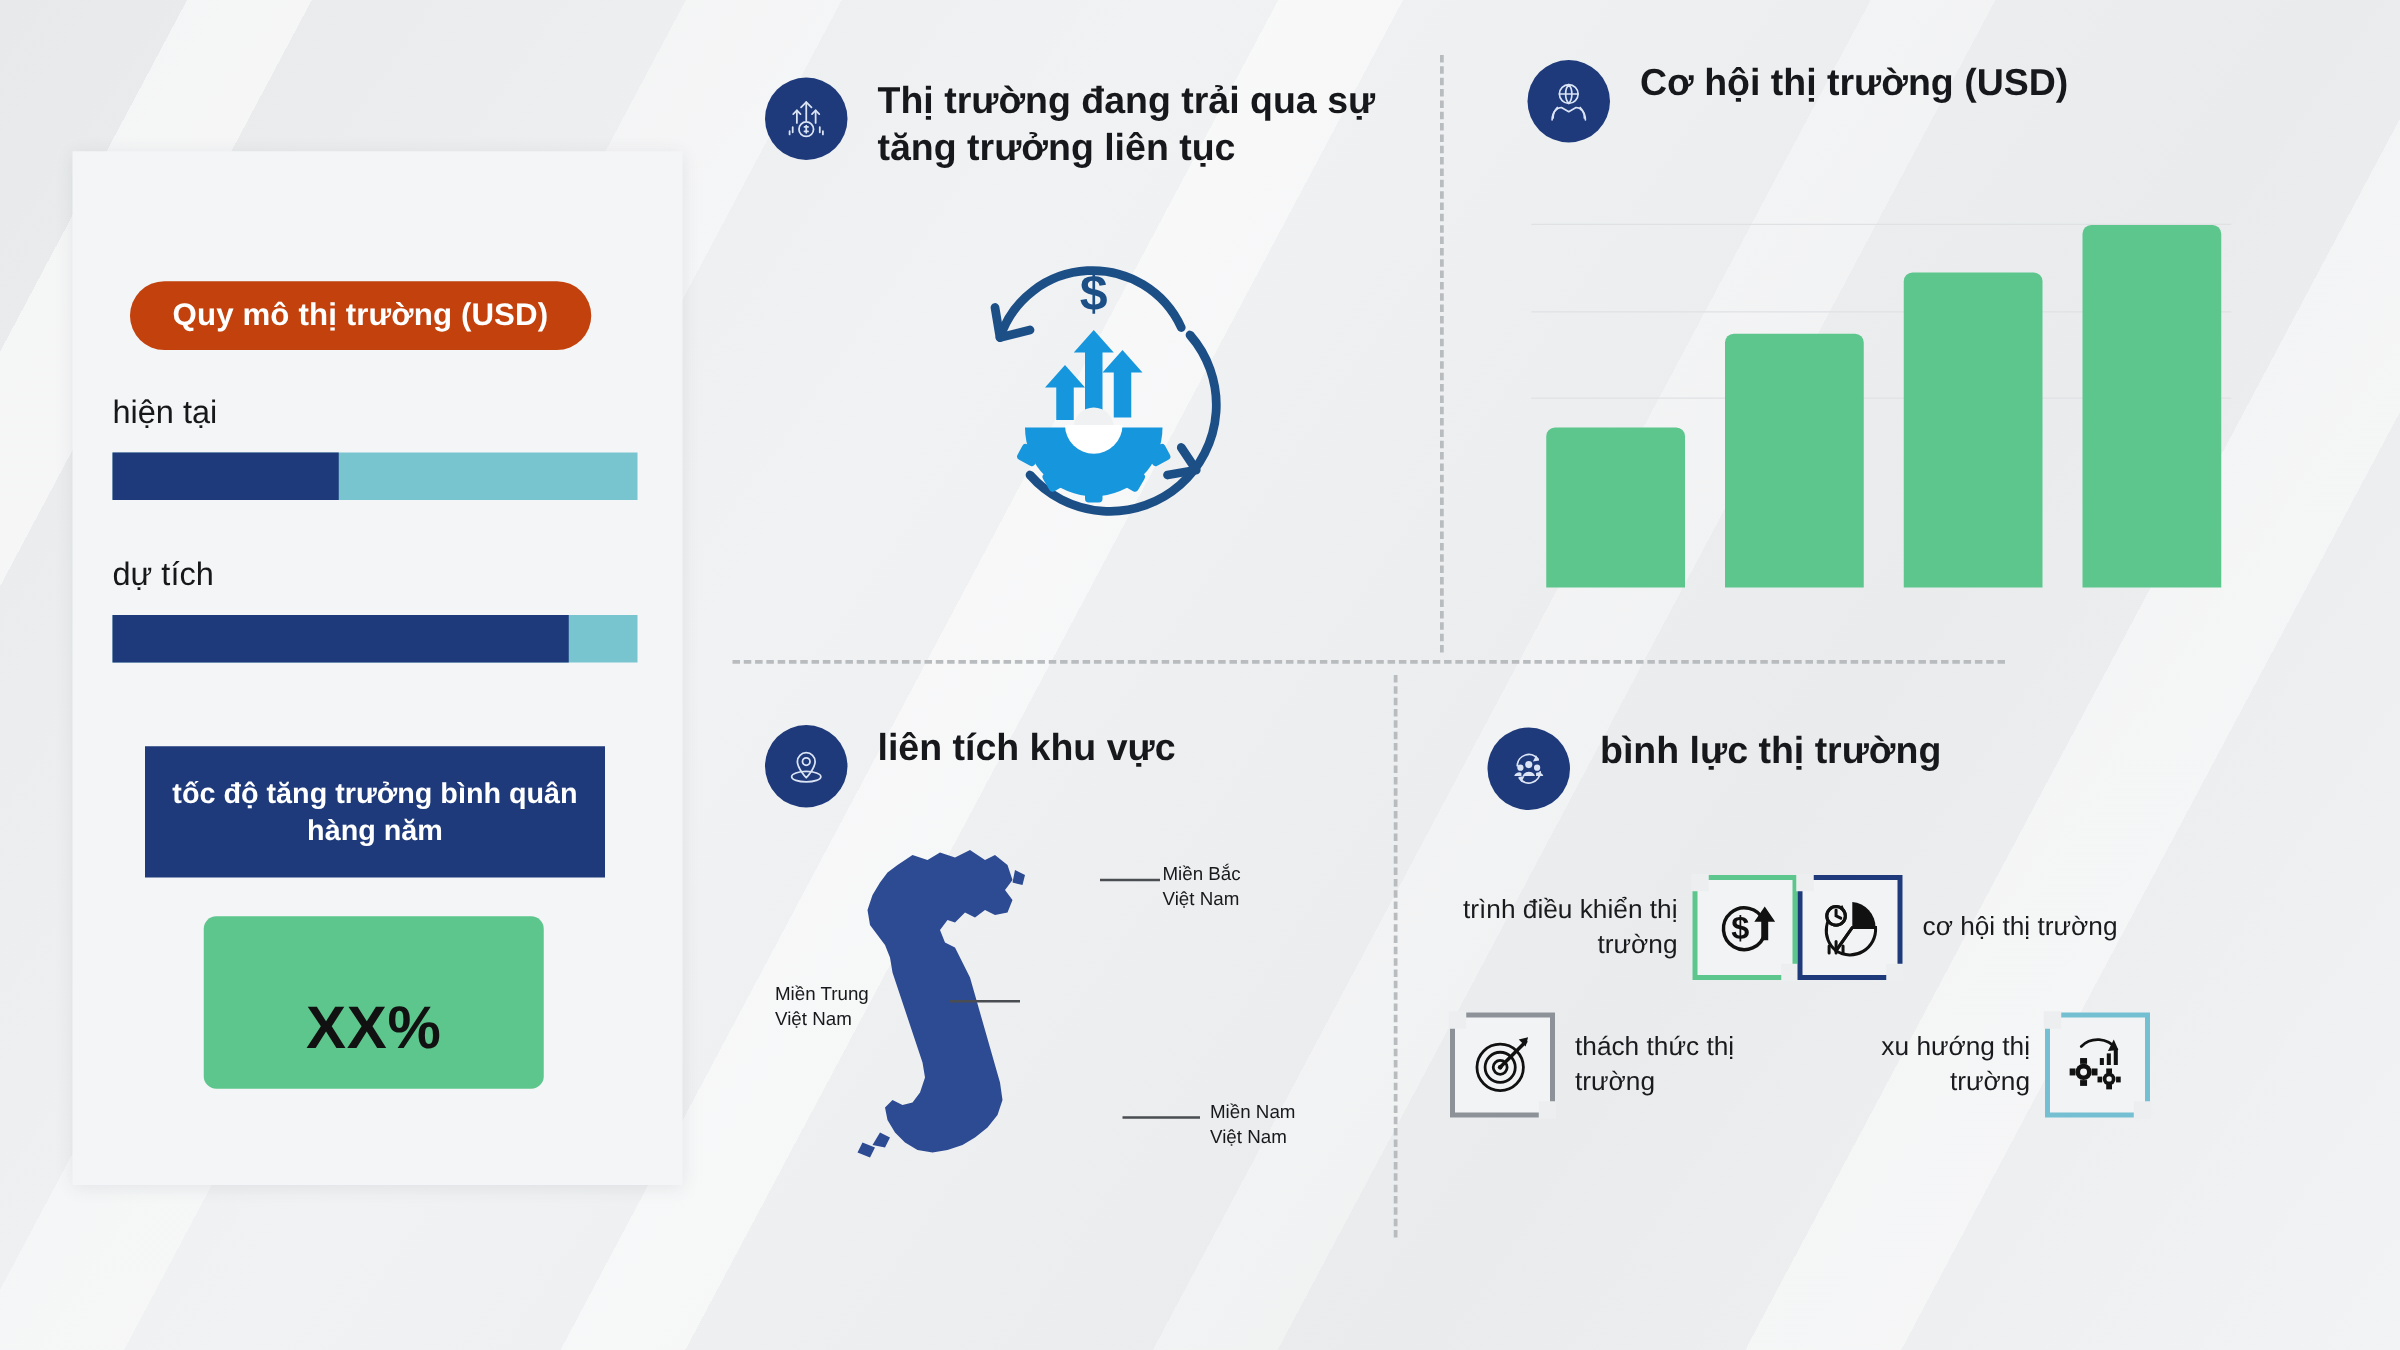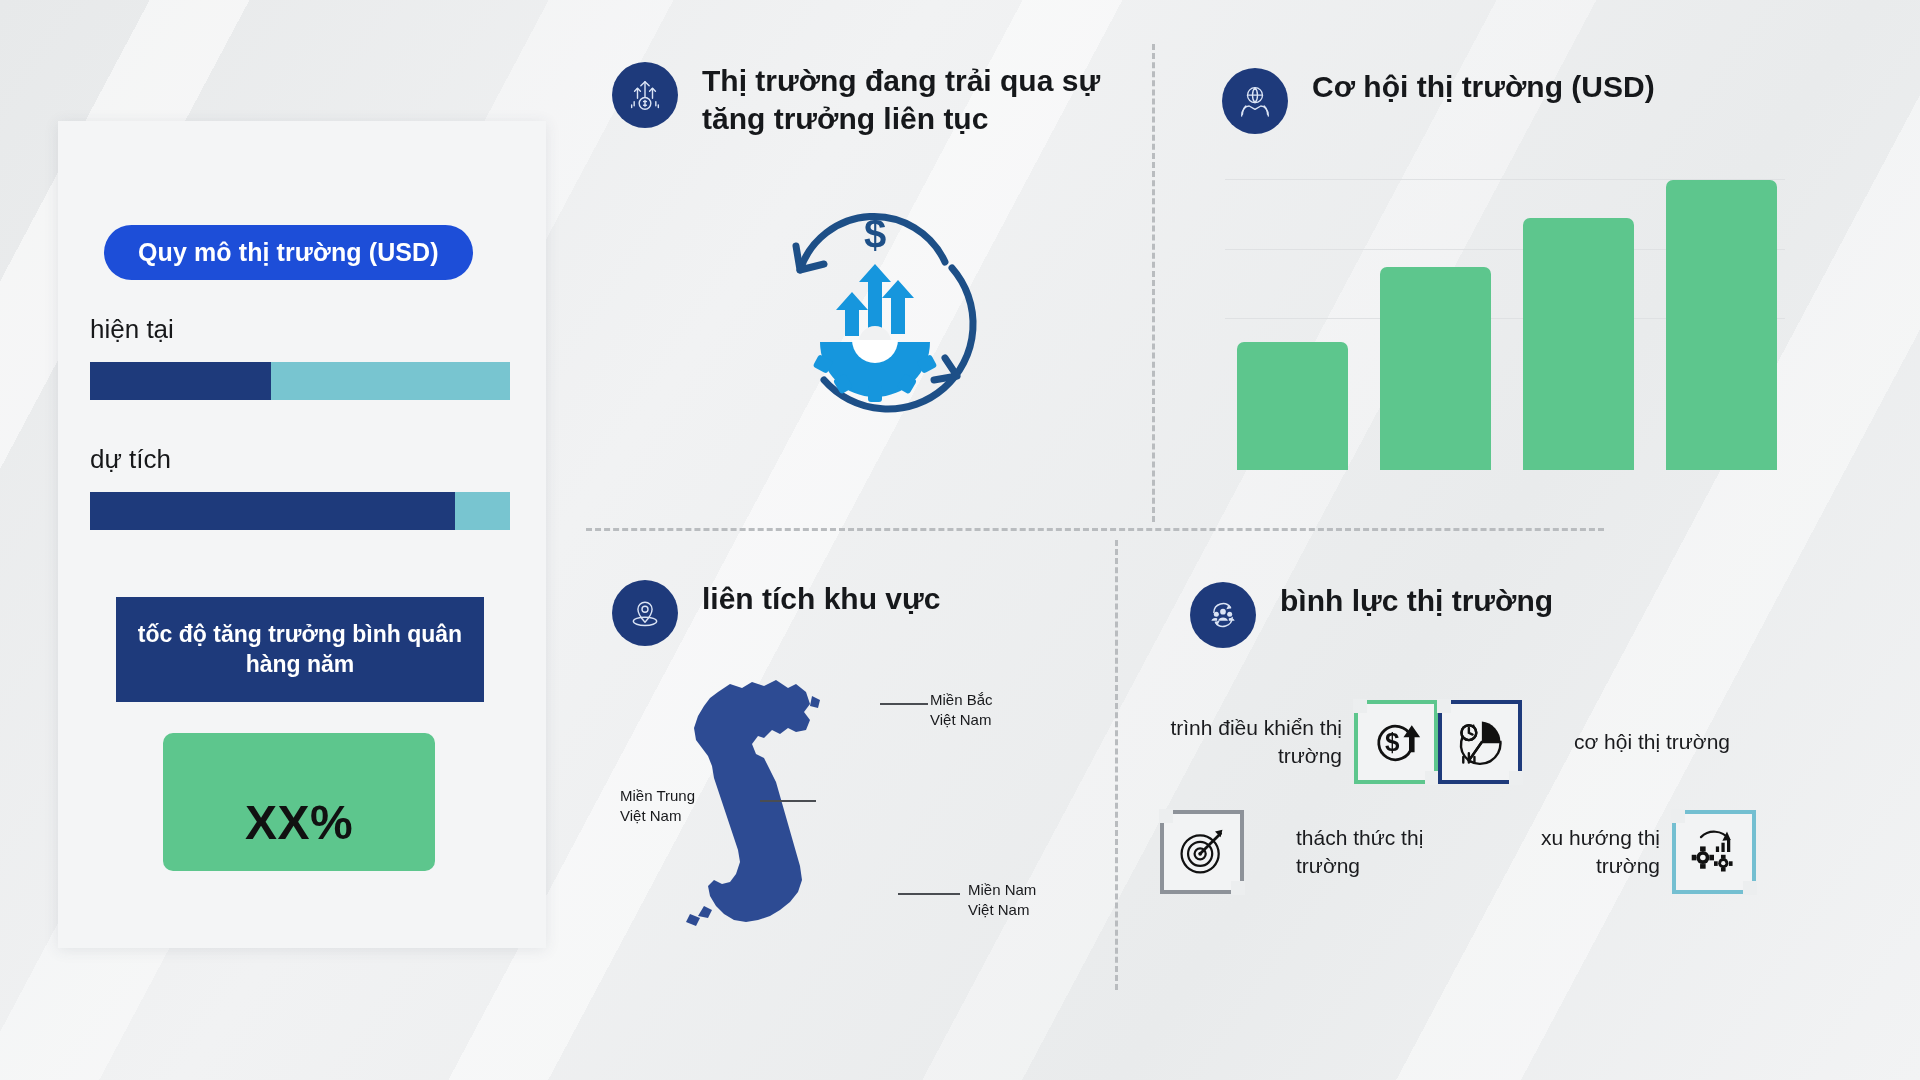--- a/index.html
+++ b/index.html
@@ -26,21 +26,21 @@
   #root{position:absolute;inset:0;}
 
   
   #left-panel{
     position:absolute;left:58px;top:121px;width:488px;height:827px;
     background:#f4f5f6;
     box-shadow:0 2px 14px rgba(60,70,90,.10);
   }
   .pill-title{
     position:absolute;left:104px;top:225px;
-    background:#1d4ed8;color:#fff;
+    background:#c2410c;color:#fff;
     border-radius:999px;
     padding:13px 34px;
     font-size:25px;font-weight:600;letter-spacing:.1px;
     white-space:nowrap;
   }
   .bar-label{
     position:absolute;left:90px;
     font-size:26px;color:#17181a;font-weight:400;
   }
   #label-current{top:314px;}
@@ -83,21 +83,21 @@
   .icon-circle{
     width:66px;height:66px;border-radius:50%;
     background:#1e3a7b;flex:0 0 66px;
     display:flex;align-items:center;justify-content:center;
   }
   .sec-title{
     font-size:30px;font-weight:700;color:#16181b;line-height:1.28;
   }
   #head-growth{left:612px;top:62px;width:520px;}
   #head-growth .sec-title{max-width:420px;}
-  #head-opportunity{left:1222px;top:68px;}
+  #head-opportunity{left:1222px;top:48px;}
   #head-region{left:612px;top:580px;}
   #head-drivers{left:1190px;top:582px;}
 
   
   #growth-illustration{position:absolute;left:740px;top:190px;width:270px;height:240px;}
 
   
   #bar-chart{
     position:absolute;left:1225px;top:170px;width:560px;height:300px;
   }
@@ -127,21 +127,21 @@
 
   
   #drivers-grid{
     position:absolute;left:1160px;top:700px;width:700px;
   }
   .driver-row{display:flex;align-items:center;margin-bottom:26px;}
   .driver-cell{display:flex;align-items:center;}
   .driver-label{
     font-size:21px;color:#1a1b1e;line-height:1.33;width:182px;
   }
-  .driver-label.right{text-align:left;padding-left:16px;margin-left:36px;}
+  .driver-label.right{text-align:left;padding-left:16px;}
   .driver-label.left{text-align:right;padding-right:12px;}
   .tile{
     width:84px;height:84px;flex:0 0 84px;
     border:4px solid #5dc68d;
     display:flex;align-items:center;justify-content:center;
     box-sizing:border-box;position:relative;background:#f2f3f4;
   }
   .tile.navy{border-color:#1e3a7b;}
   .tile.cyan{border-color:#74bfd1;}
   .tile.grey{border-color:#8d9299;}

